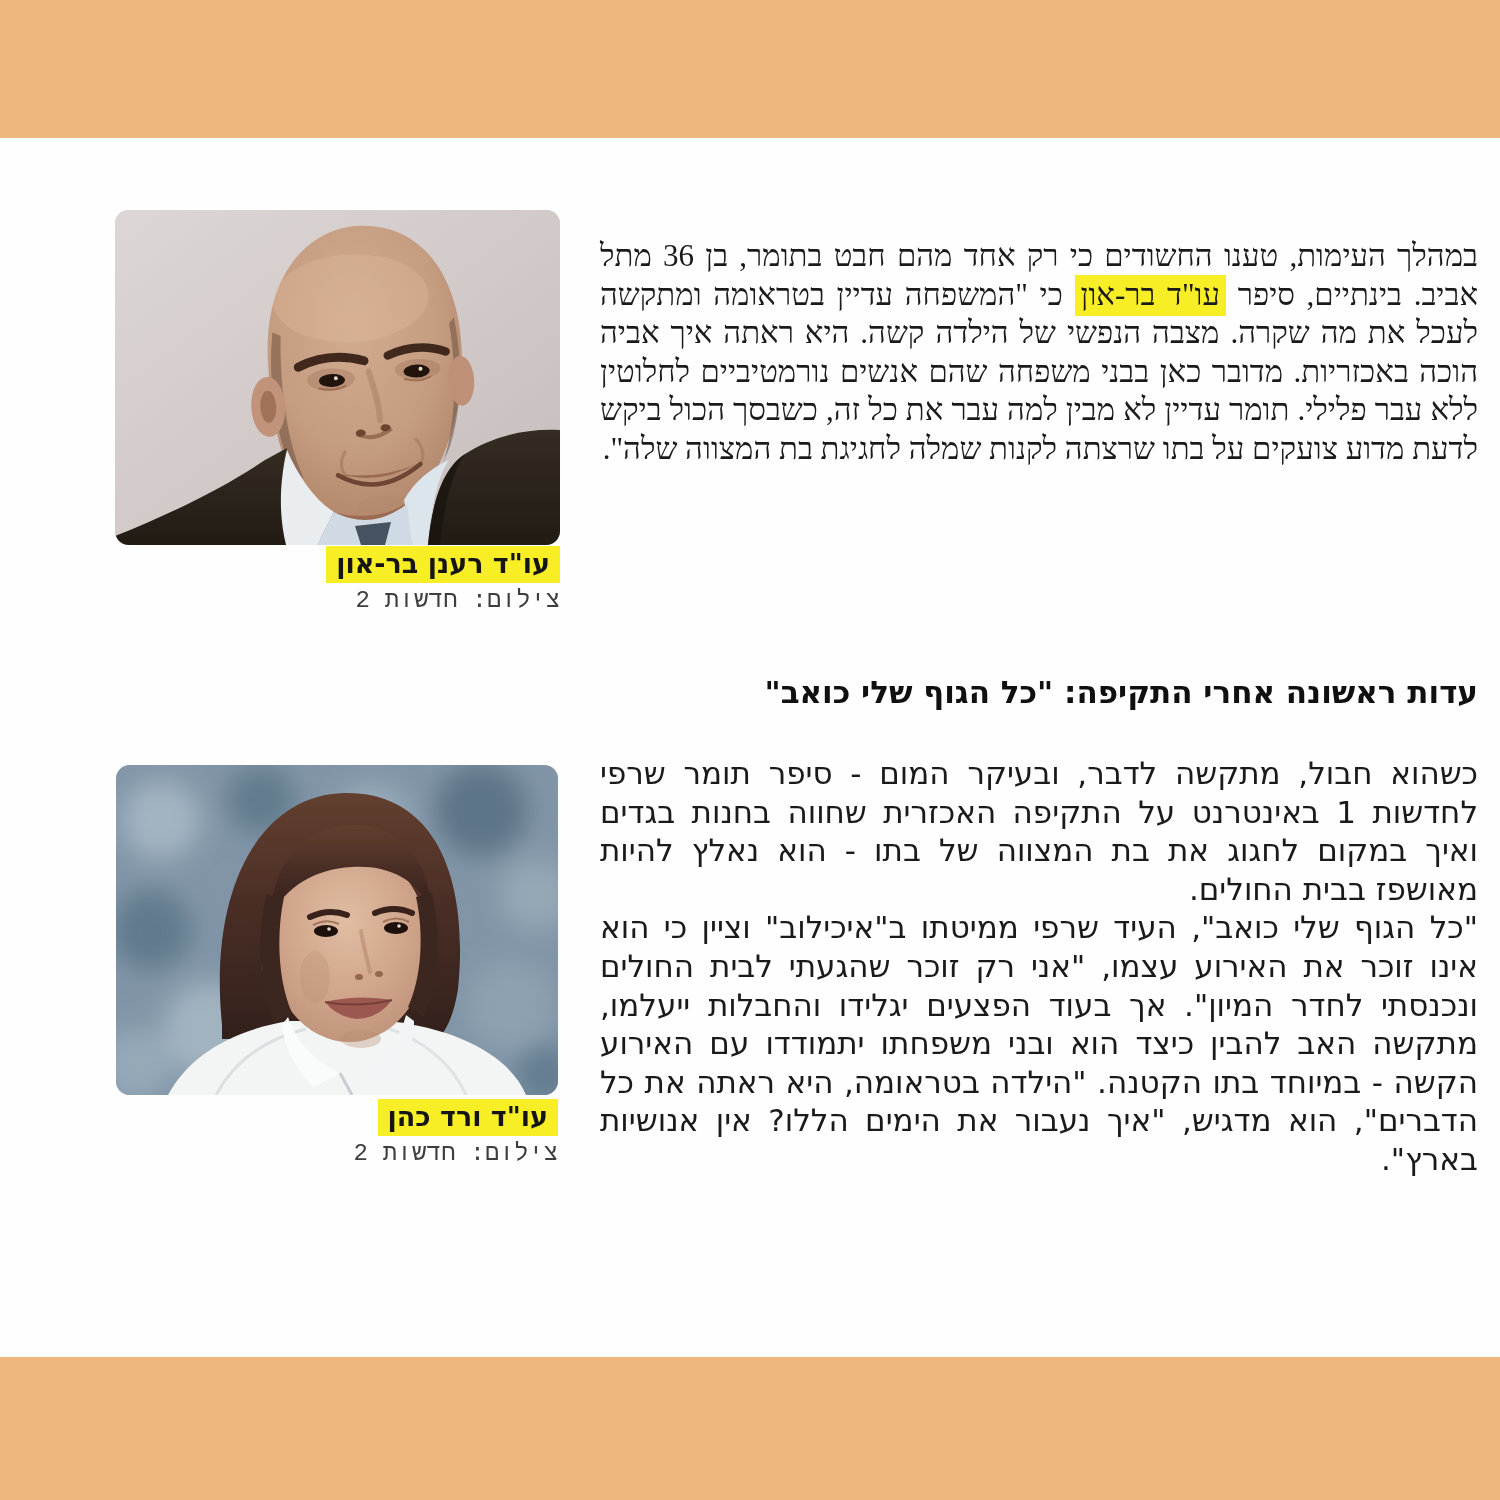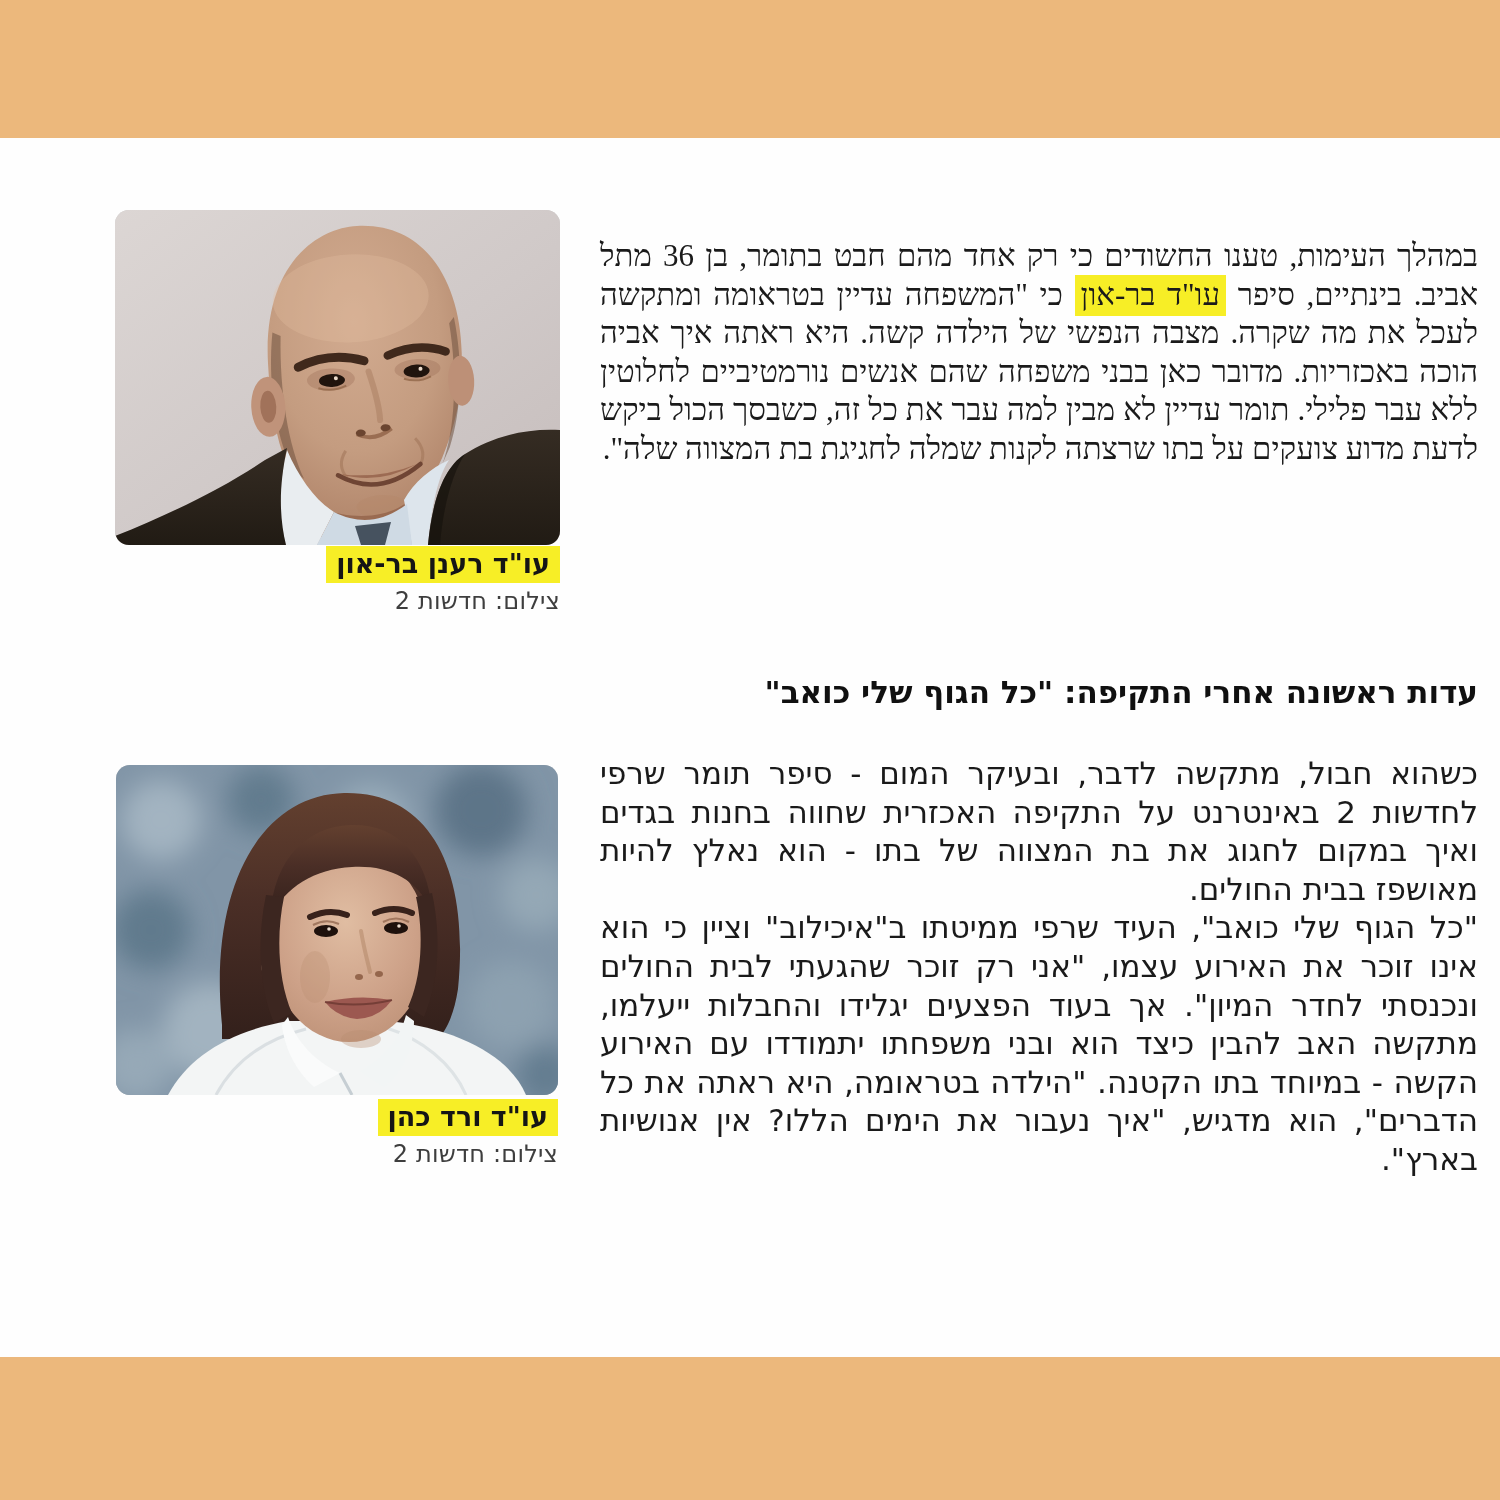--- a/index.html
+++ b/index.html
@@ -16,21 +16,21 @@
   #photo-bottom { left: 116px; top: 765px; width: 442px; height: 330px; }
 
   .caption-wrap { position: absolute; direction: rtl; text-align: right; }
   #caption-top { left: 115px; top: 546px; width: 445px; }
   #caption-bottom { left: 116px; top: 1099px; width: 442px; }
   .caption-highlight {
     display: inline-block; background: var(--highlight, #f7ee26);
     color: #151515; font-weight: bold; font-size: 27px; line-height: 33px;
     padding: 1px 10px 3px 10px;
   }
-  .credit { margin-top: 4px; font-size: 24px; color: var(--credit, #3e3e3e); letter-spacing: 0.2px; }
+  .credit { margin-top: 4px; font-size: 24px; color: var(--credit, #3e3e3e); letter-spacing: 0.2px; font-family: Liberation Mono, monospace; }
 
   .bodytext {
     position: absolute; left: 600px; width: 878px;
     direction: rtl; text-align: justify; text-align-last: right;
     font-size: 31px; line-height: 38.6px; color: var(--text, #1a1a1a);
   }
   #para1 { top: 206px; font-family: Liberation Serif, serif; }
   #section2 { top: 754px; }
   #section2 p { margin: 0; }
   .hl { background: var(--highlight, #f7ee26); padding: 2px 6px 4px 6px; }
@@ -111,21 +111,21 @@
   <div class="caption-wrap" id="caption-top">
     <span class="caption-highlight">עו"ד רענן בר-און</span>
     <div class="credit">צילום: חדשות 2</div>
   </div>
 
   <p class="bodytext" id="para1"><span>במהלך העימות, טענו החשודים כי רק אחד מהם חבט בתומר, בן 36 מתל אביב. בינתיים, סיפר </span><span class="hl">עו"ד בר-און</span><span> כי "המשפחה עדיין בטראומה ומתקשה לעכל את מה שקרה. מצבה הנפשי של הילדה קשה. היא ראתה איך אביה הוכה באכזריות. מדובר כאן בבני משפחה שהם אנשים נורמטיביים לחלוטין ללא עבר פלילי. תומר עדיין לא מבין למה עבר את כל זה, כשבסך הכול ביקש לדעת מדוע צועקים על בתו שרצתה לקנות שמלה לחגיגת בת המצווה שלה".</span></p>
 
   <div id="headline">עדות ראשונה אחרי התקיפה: "כל הגוף שלי כואב"</div>
 
   <div class="bodytext" id="section2">
-    <p>כשהוא חבול, מתקשה לדבר, ובעיקר המום - סיפר תומר שרפי לחדשות 2 באינטרנט על התקיפה האכזרית שחווה בחנות בגדים ואיך במקום לחגוג את בת המצווה של בתו - הוא נאלץ להיות מאושפז בבית החולים.</p>
+    <p>כשהוא חבול, מתקשה לדבר, ובעיקר המום - סיפר תומר שרפי לחדשות 1 באינטרנט על התקיפה האכזרית שחווה בחנות בגדים ואיך במקום לחגוג את בת המצווה של בתו - הוא נאלץ להיות מאושפז בבית החולים.</p>
     <p>"כל הגוף שלי כואב", העיד שרפי ממיטתו ב"איכילוב" וציין כי הוא אינו זוכר את האירוע עצמו, "אני רק זוכר שהגעתי לבית החולים ונכנסתי לחדר המיון". אך בעוד הפצעים יגלידו והחבלות ייעלמו, מתקשה האב להבין כיצד הוא ובני משפחתו יתמודדו עם האירוע הקשה - במיוחד בתו הקטנה. "הילדה בטראומה, היא ראתה את כל הדברים", הוא מדגיש, "איך נעבור את הימים הללו? אין אנושיות בארץ".</p>
   </div>
 
   <div class="photo" id="photo-bottom">
     <svg viewBox="0 0 442 330" aria-hidden="true">
       <defs>
         <radialGradient id="wskin" cx="0.48" cy="0.38" r="0.8">
           <stop offset="0" stop-color="#e0bda2"></stop>
             <stop offset="0.55" stop-color="#cda188"></stop>
             <stop offset="1" stop-color="#b68a6f"></stop>

